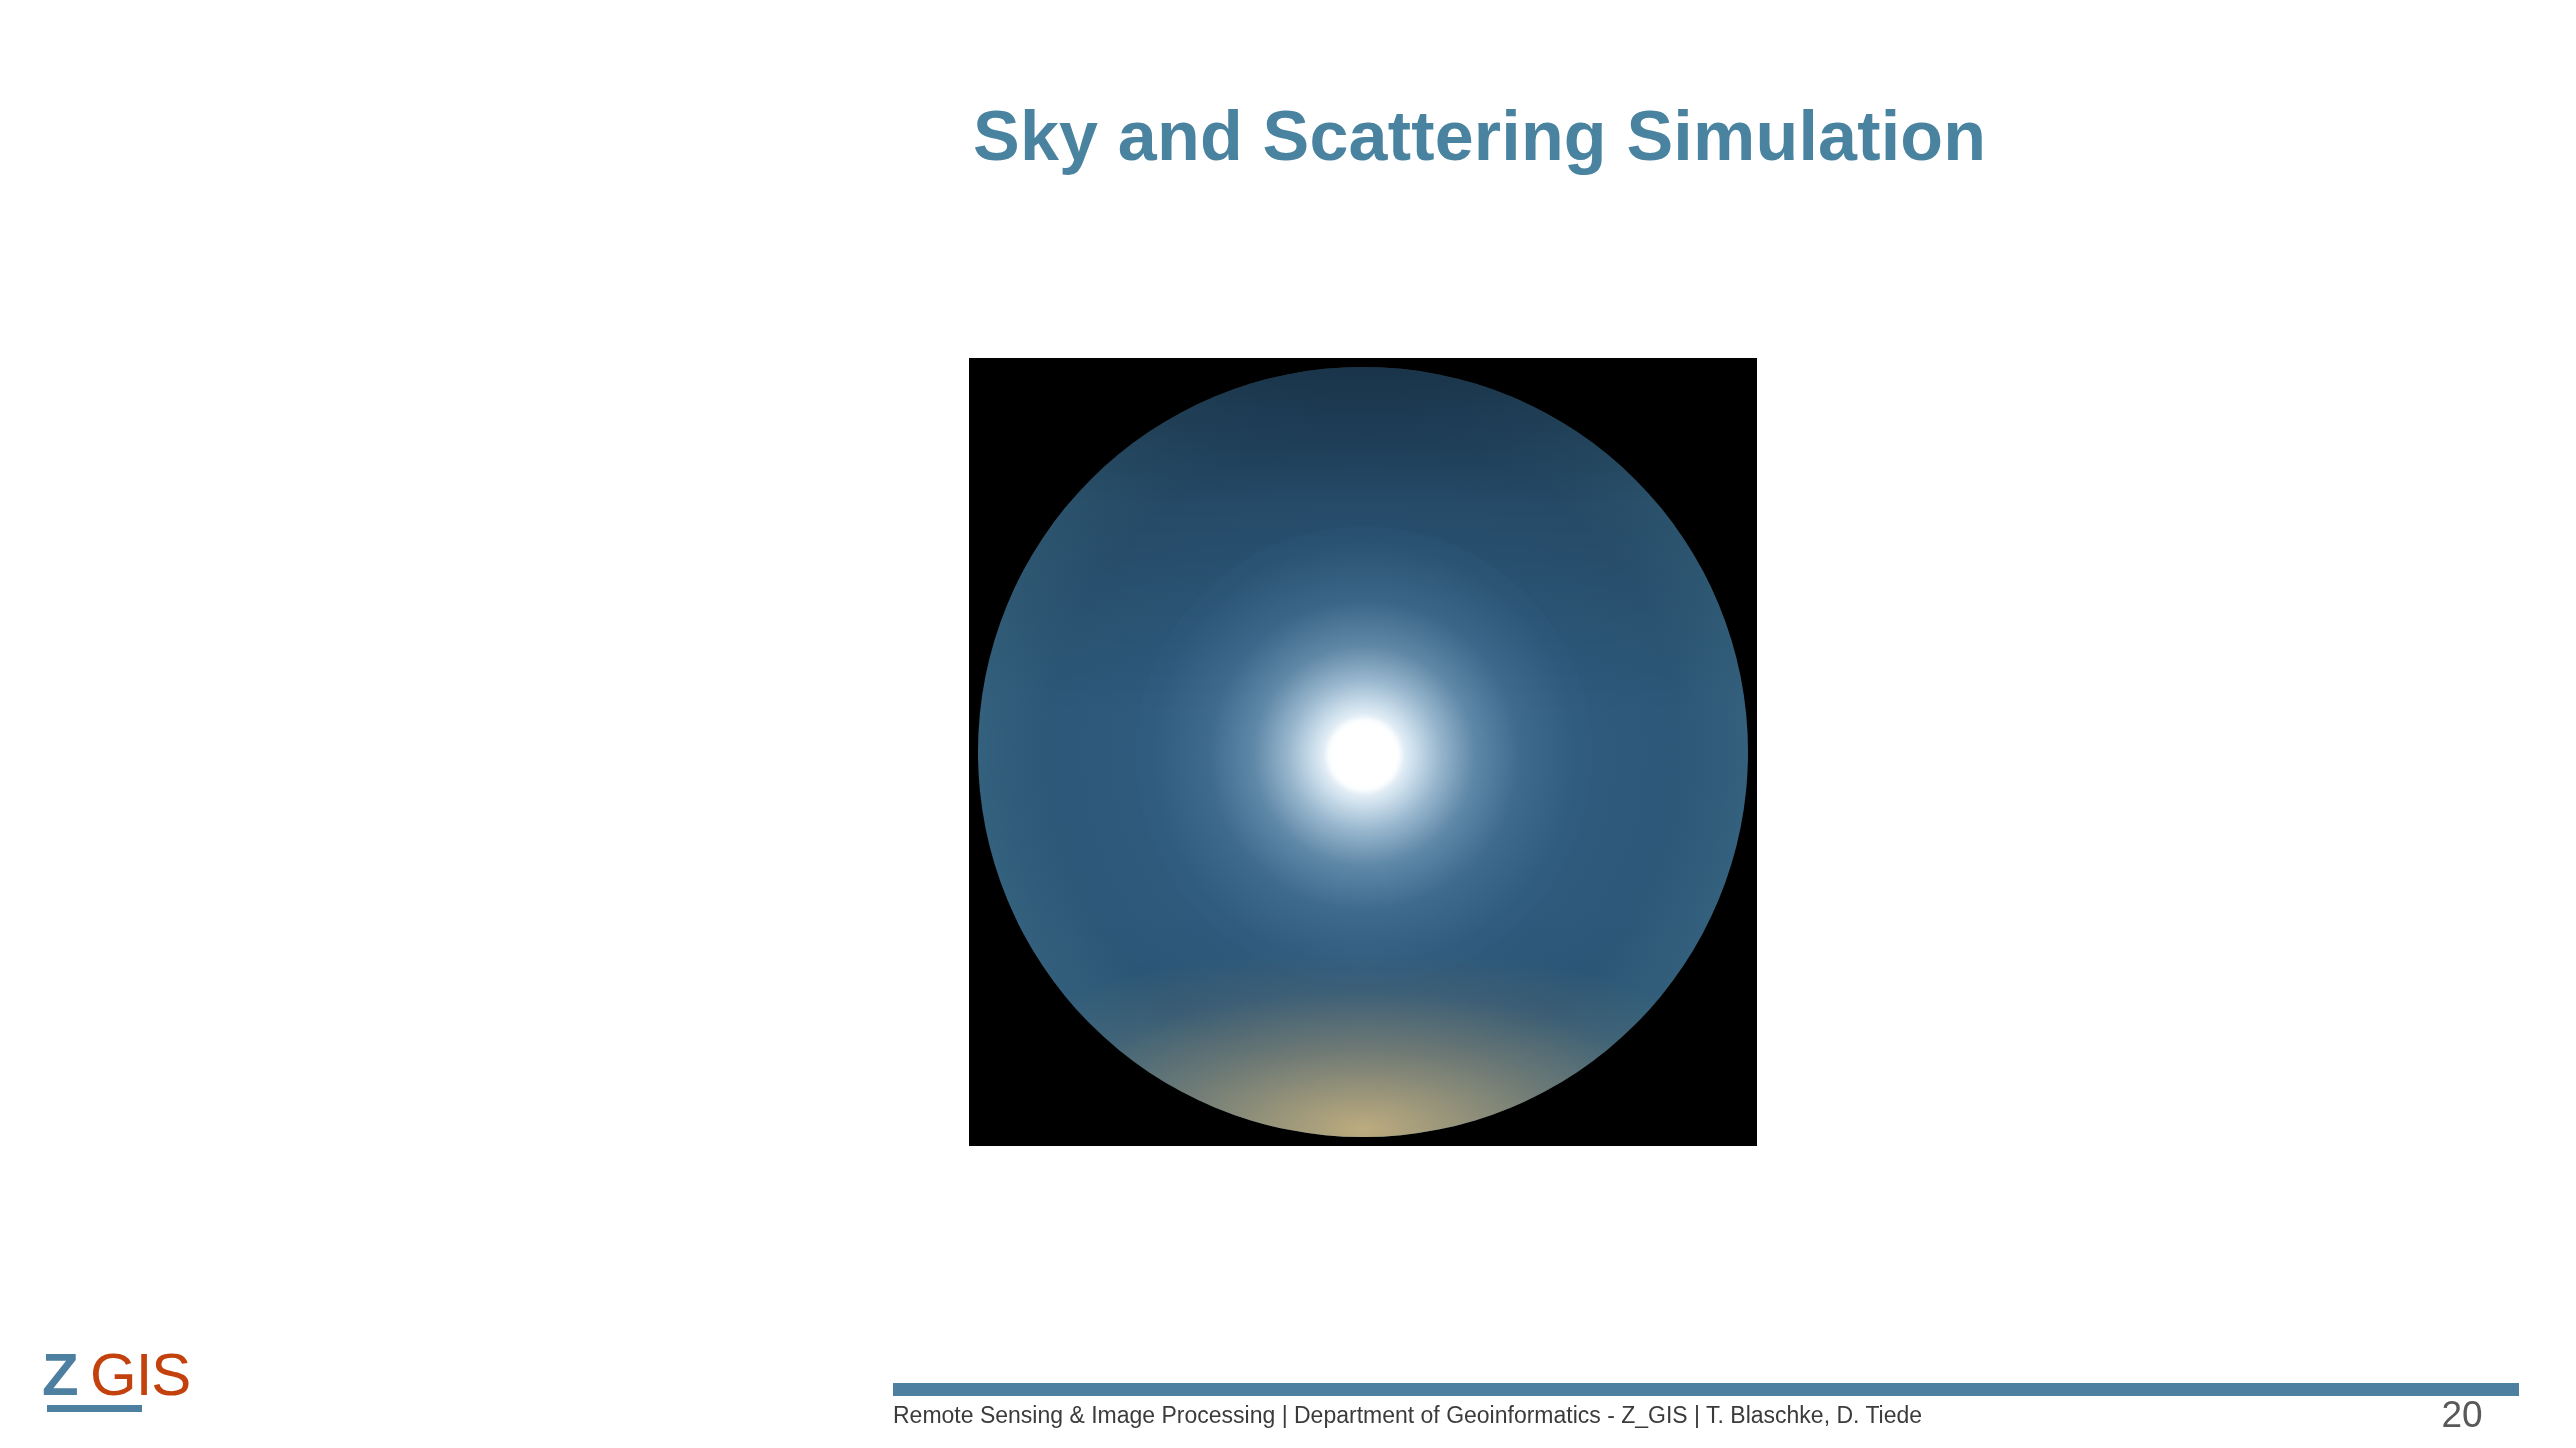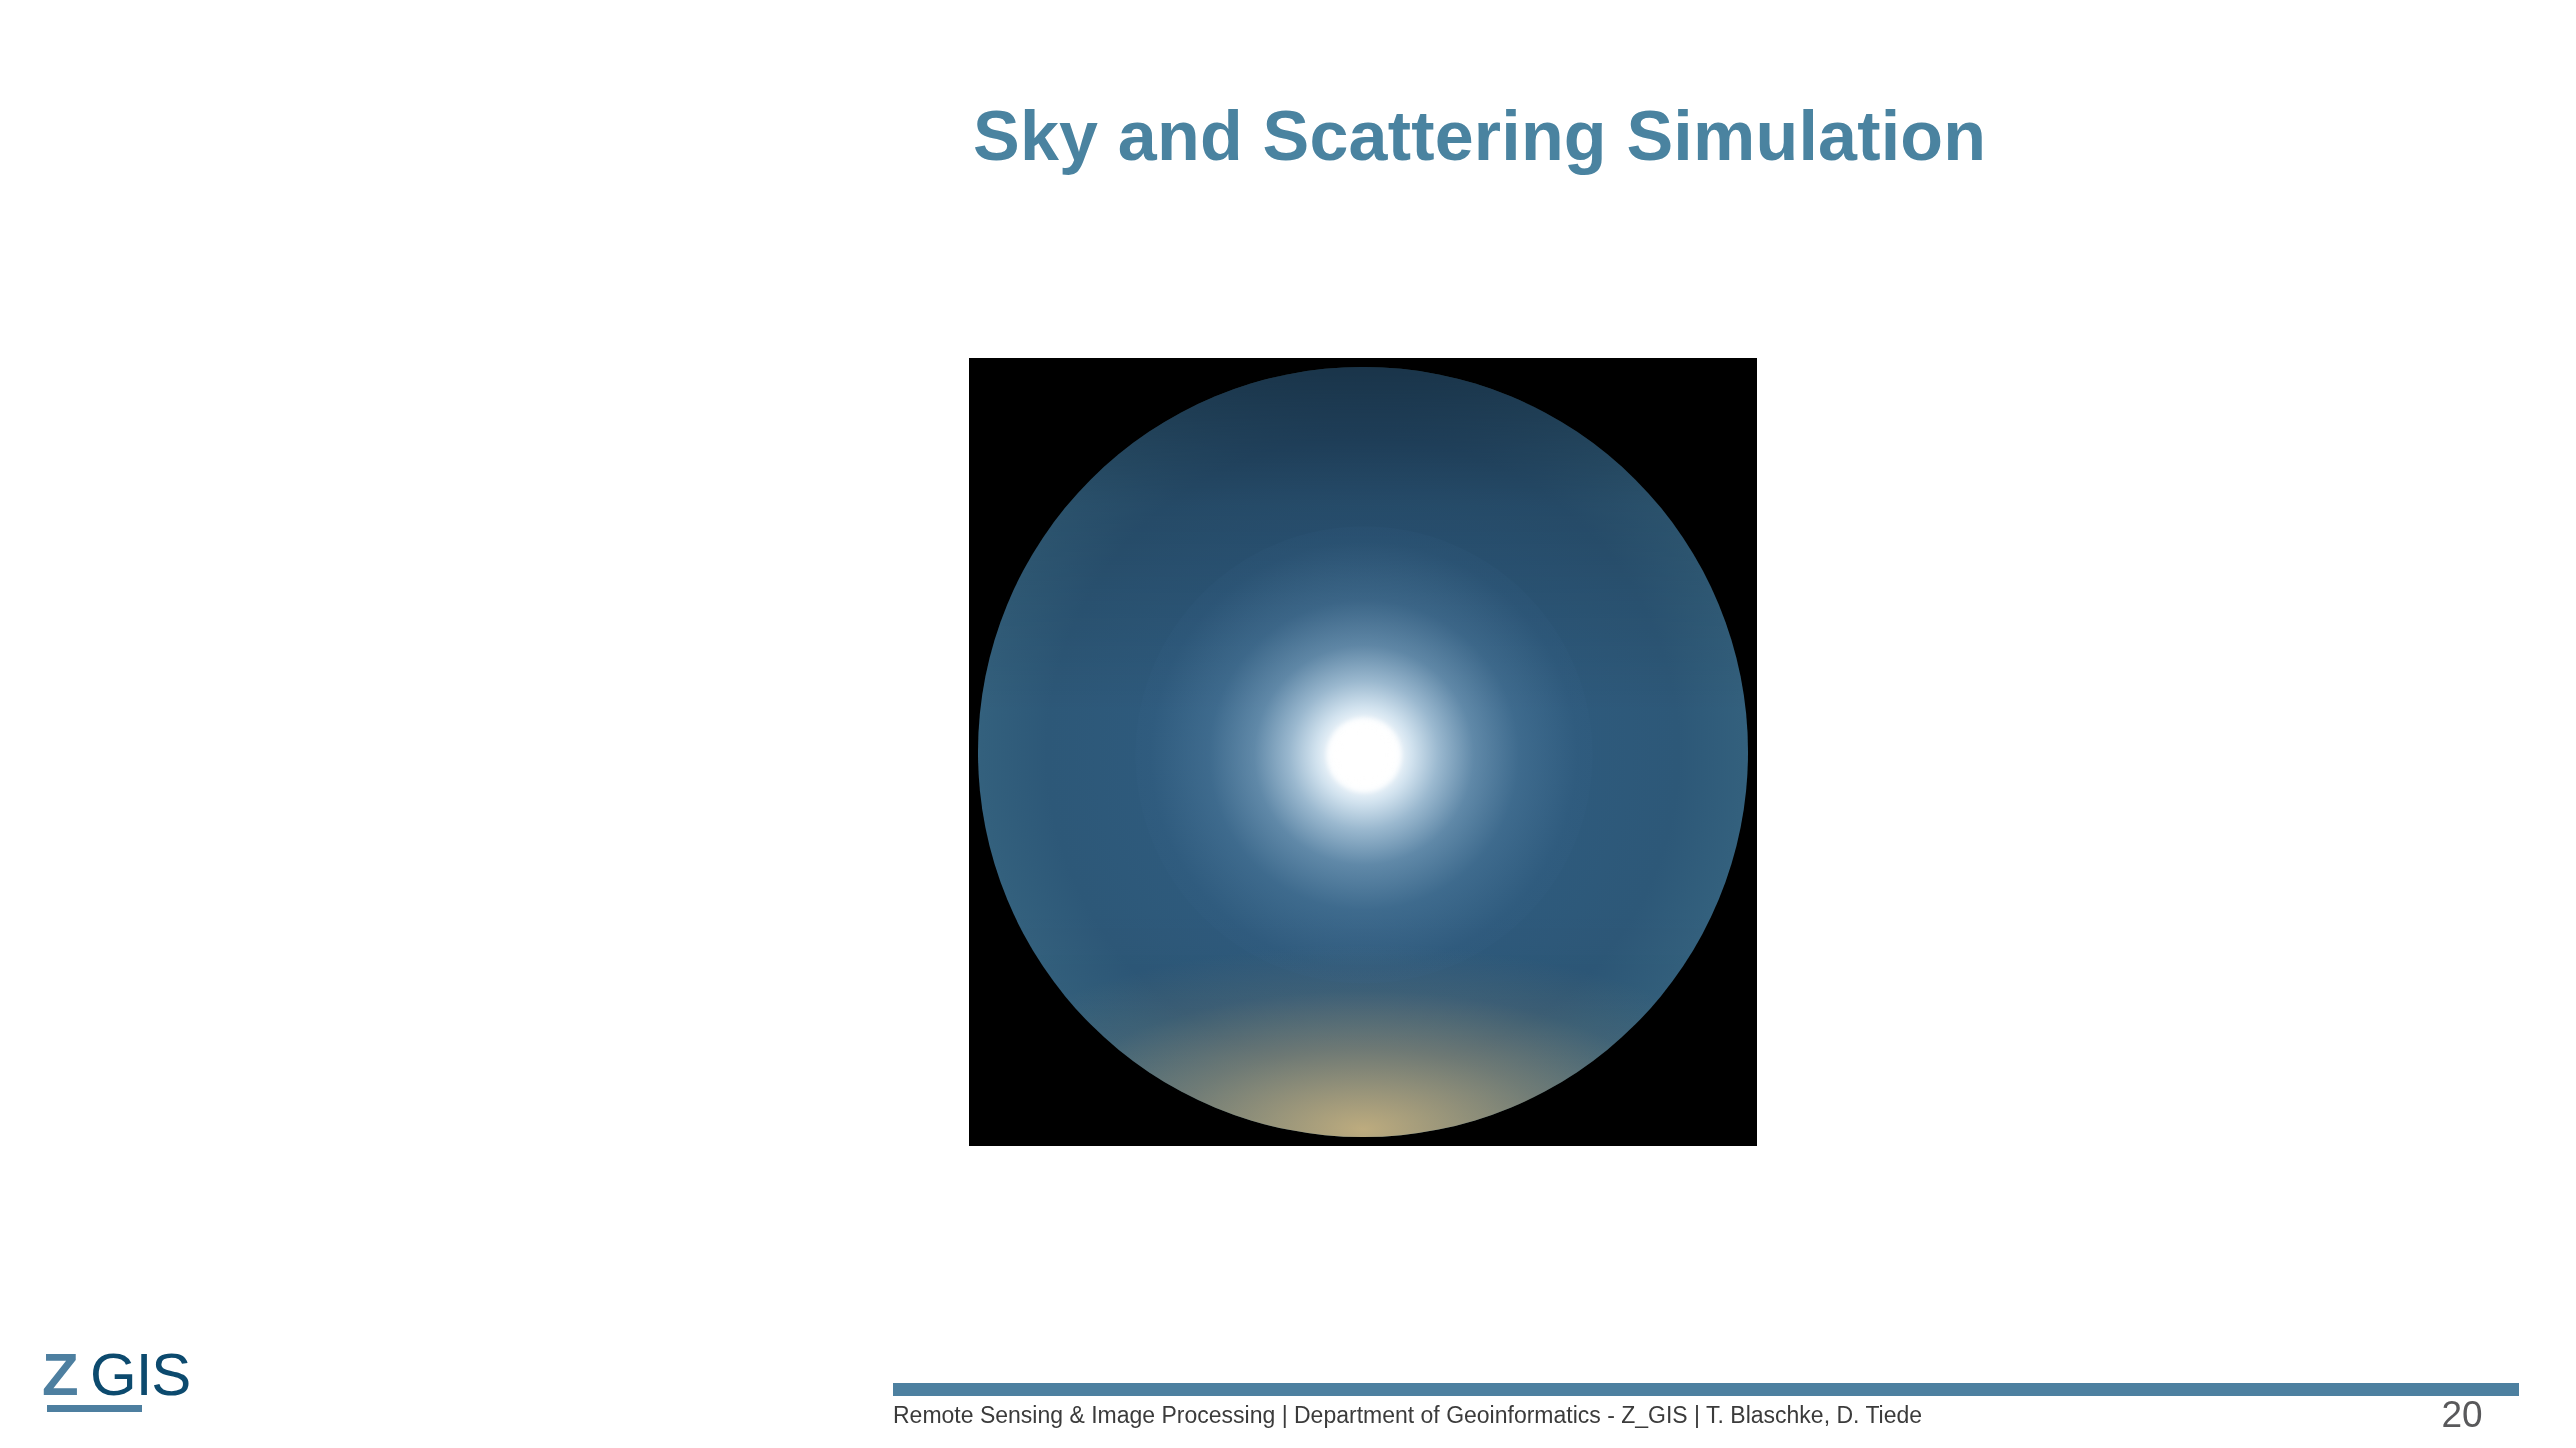--- a/index.html
+++ b/index.html
@@ -199,21 +199,21 @@
     color: #4d7fa0;
     line-height: 60px;
   }
   .zgis-gis {
     position: absolute;
     left: 48px;
     top: 0;
     font-family: "Liberation Sans", sans-serif;
     font-size: 60px;
     font-weight: normal;
-    color: #0c4a6e;
+    color: #c2410c;
     line-height: 60px;
     letter-spacing: -1px;
   }
   .zgis-underscore {
     position: absolute;
     left: 4.8px;
     top: 60px;
     width: 95px;
     height: 6.8px;
     background: #4d7fa0;

